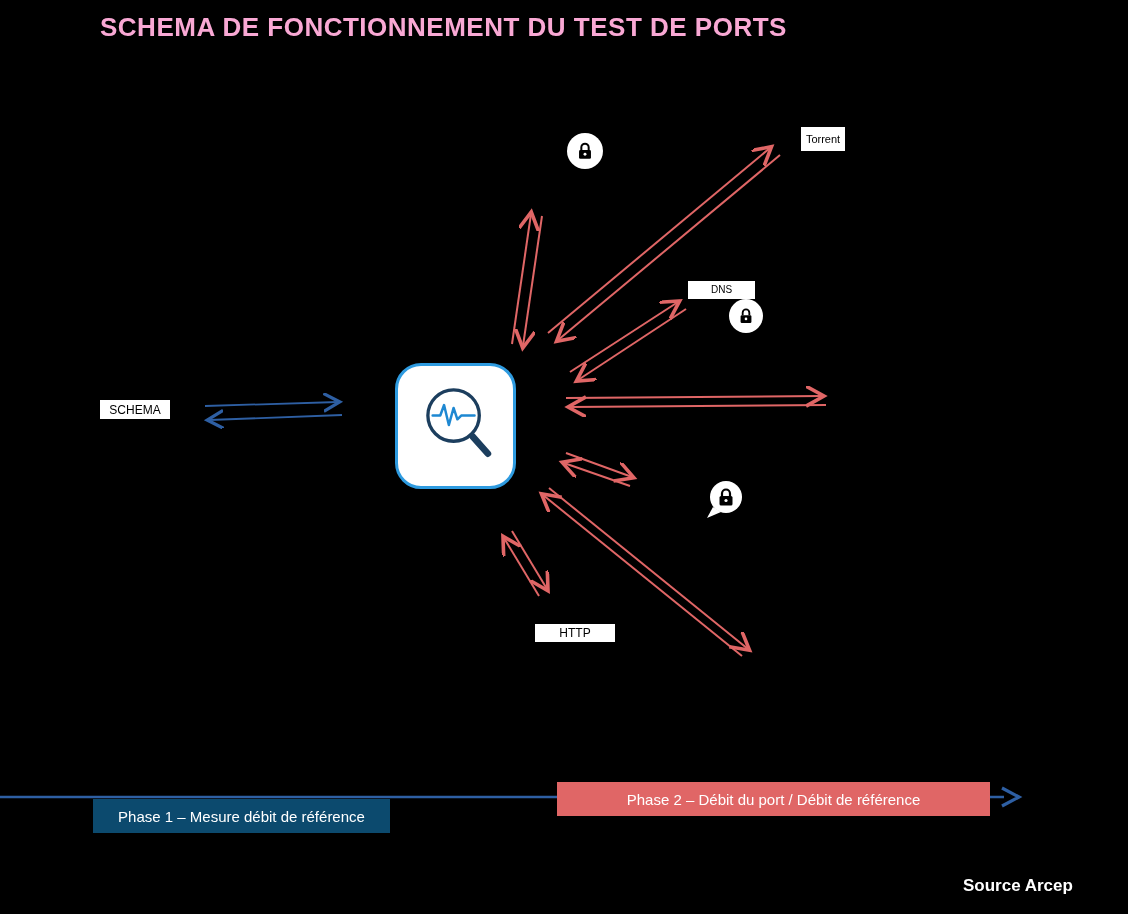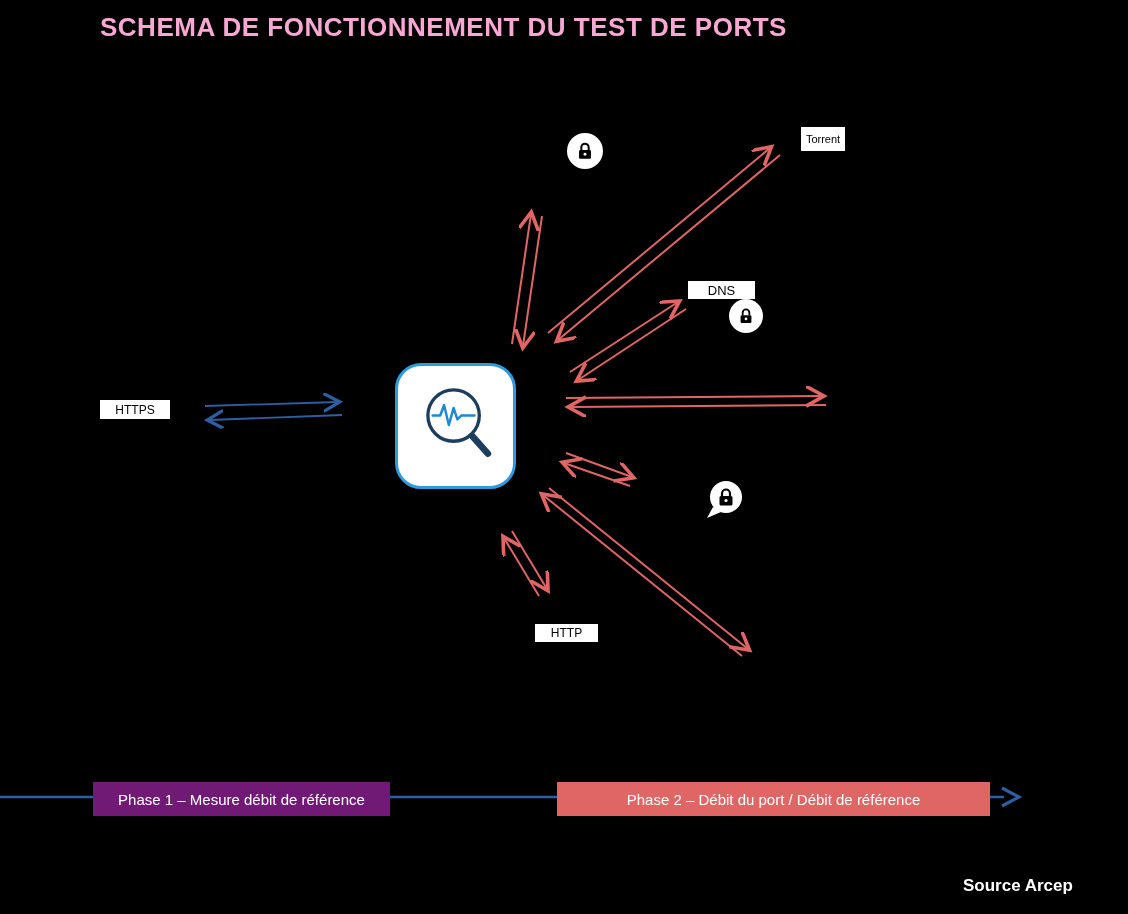--- a/index.html
+++ b/index.html
@@ -13,43 +13,43 @@
     color:#f9a8d4;white-space:nowrap;
   }
   .arrows{position:absolute;left:0;top:0;width:1128px;height:914px;pointer-events:none;}
   .tag{
     position:absolute;background:#fff;color:#000;
     font-size:12px;display:flex;align-items:center;justify-content:center;
     line-height:1;
   }
   .tag-https{left:100px;top:400px;width:70px;height:19px;}
   .tag-torrent{left:801px;top:127px;width:44px;height:24px;font-size:11px;}
-  .tag-dns{left:688px;top:281px;width:67px;height:18px;font-size:13px;}
-  .tag-http{left:535px;top:624px;width:63px;height:18px;}
+  .tag-dns{left:688px;top:281px;width:67px;height:18px;font-size:10px;}
+  .tag-http{left:535px;top:624px;width:80px;height:18px;}
   .center-box{
     position:absolute;left:395px;top:363px;width:121px;height:126px;
     background:#fff;border:3px solid #2E9BE0;border-radius:26px;
     box-sizing:border-box;display:flex;align-items:center;justify-content:center;
   }
   .lock-circle{
     position:absolute;background:#fff;border-radius:50%;
     display:flex;align-items:center;justify-content:center;
   }
   .lock-top{left:567px;top:133px;width:36px;height:36px;}
   .lock-dns{left:729px;top:299px;width:34px;height:34px;}
   .lock-chat{
     position:absolute;left:703px;top:479px;width:44px;height:40px;
     display:flex;align-items:center;justify-content:center;
   }
   .phase{
     position:absolute;top:782px;height:34px;color:#fff;
     font-size:15px;display:flex;align-items:center;justify-content:center;
     white-space:nowrap;z-index:2;
   }
-  .phase1{left:93px;width:297px;background:#701a75;}
+  .phase1{left:93px;width:297px;background:#0c4a6e;margin-top:17px;}
   .phase2{left:557px;width:433px;background:#E06666;}
   .source{
     position:absolute;left:963px;top:876px;color:#fff;
     font-size:17px;font-weight:600;white-space:nowrap;
   }
 </style>
 </head>
 <body>
 
 <div class="canvas">
@@ -105,21 +105,21 @@
       <line x1="512" y1="531" x2="547" y2="589" marker-end="url(#redArrow)"></line>
       <line x1="539" y1="596" x2="504" y2="538" marker-end="url(#redArrow)"></line>
     </g>
 
     <g stroke="#2E5FA3">
       <line x1="0" y1="797" x2="1004" y2="797" stroke-width="2.5"></line>
       <path d="M1002,788 L1019,797 L1002,806" fill="none" stroke-width="3.2"></path>
     </g>
   </svg>
 
-  <div class="tag tag-https">HTTPS</div>
+  <div class="tag tag-https">SCHEMA</div>
   <div class="tag tag-torrent">Torrent</div>
   <div class="tag tag-dns">DNS</div>
   <div class="tag tag-http">HTTP</div>
 
   <div class="center-box">
     <svg width="115" height="120" viewBox="0 0 120 126" xmlns="http://www.w3.org/2000/svg">
       <circle cx="58" cy="52" r="27" fill="#fff" stroke="#1C3E5E" stroke-width="3.5"></circle>
       <line x1="78" y1="74" x2="94" y2="92" stroke="#1C3E5E" stroke-width="7" stroke-linecap="round"></line>
       <polyline points="36,52 44,52 48,41 53,62 58,44 62,56 66,52 80,52" fill="none" stroke="#1E88D2" stroke-width="2.6" stroke-linejoin="round" stroke-linecap="round"></polyline>
     </svg>

